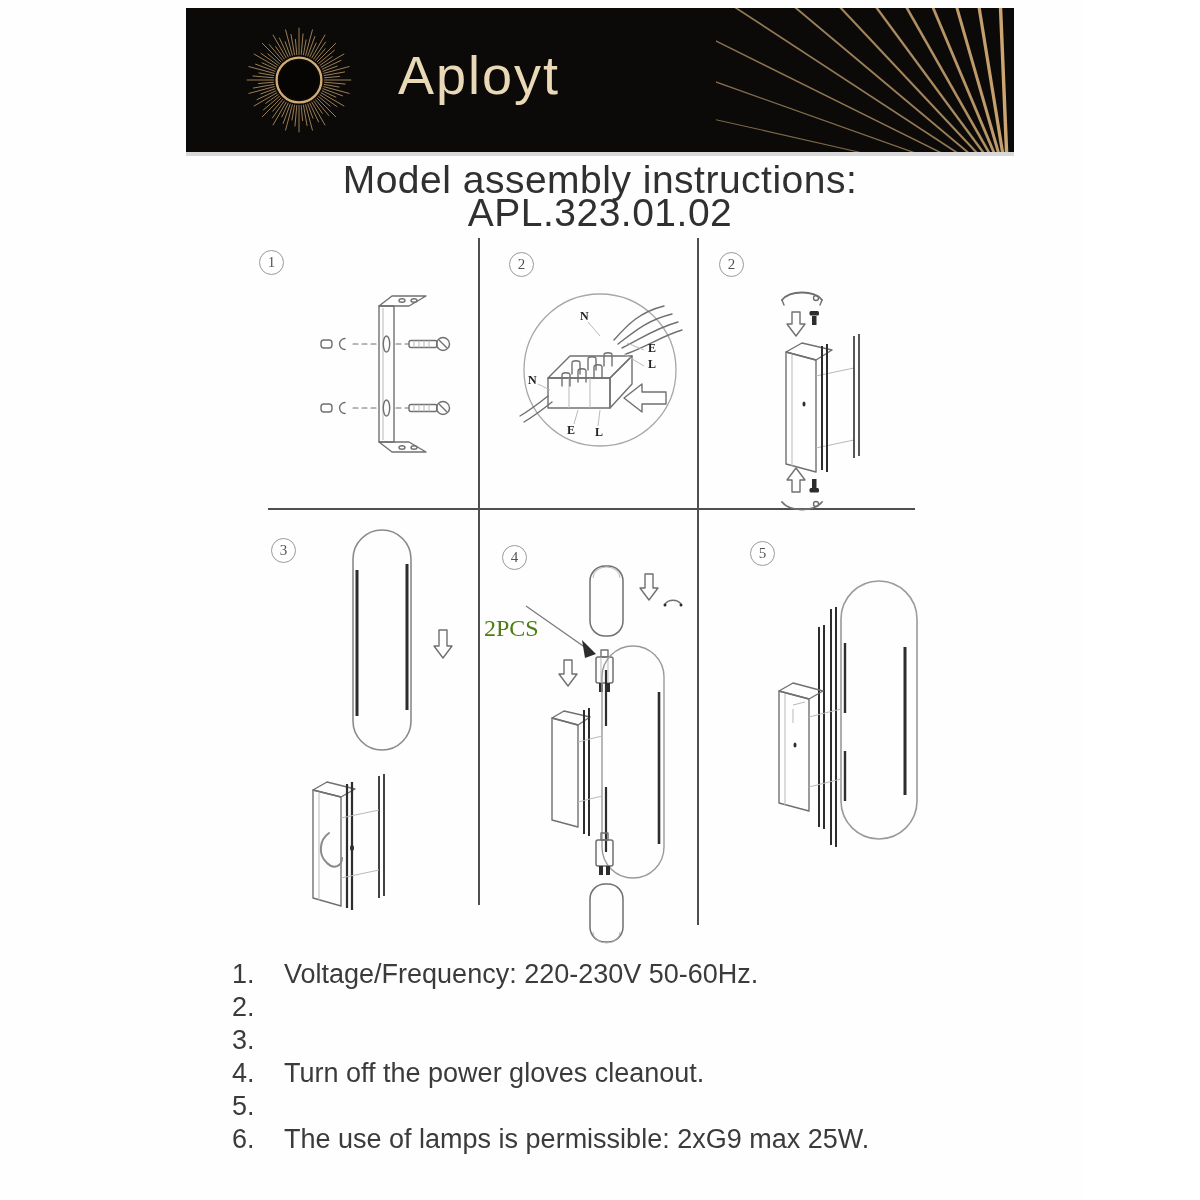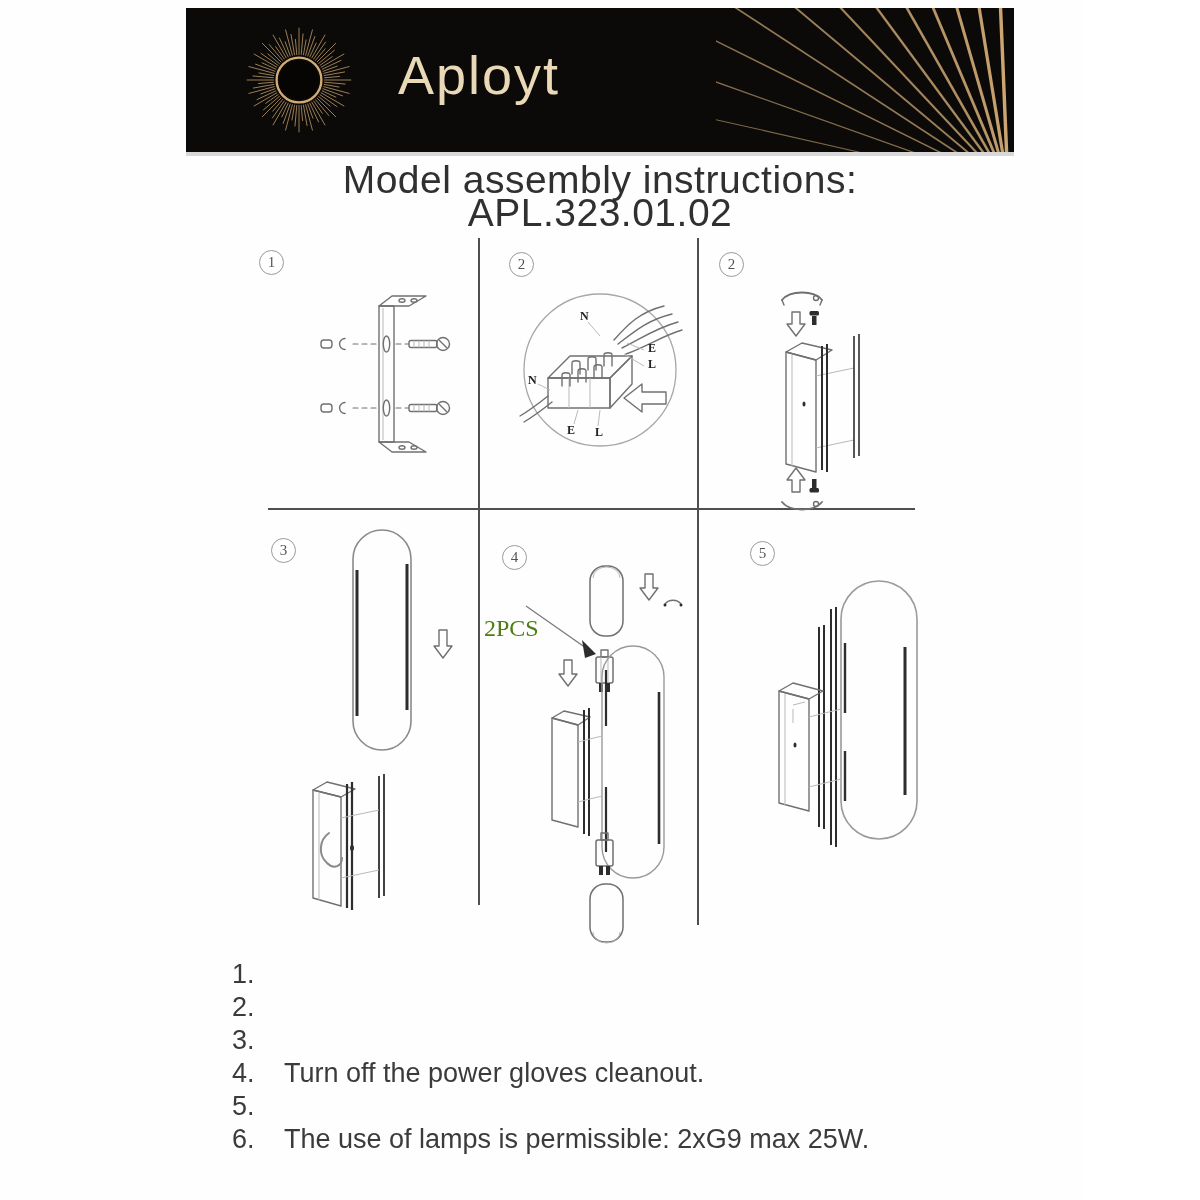--- a/index.html
+++ b/index.html
@@ -362,20 +362,21 @@
       <line class="lt" x1="58" y1="154" x2="58" y2="168"></line>
       <line class="lt" x1="74" y1="162" x2="106" y2="154"></line>
       <line class="lt" x1="74" y1="232" x2="106" y2="224"></line>
       <ellipse class="fl" cx="60" cy="190" rx="1.5" ry="2.5"></ellipse>
     </g>
   </svg>
 
   <div class="instr">
     <div class="irow">
       <span class="inum">1.</span>
+      <span class="itxt">Voltage/Frequency: 220-230V 50-60Hz.</span>
     </div>
     <div class="irow">
       <span class="inum">2.</span>
     </div>
     <div class="irow">
       <span class="inum">3.</span>
     </div>
     <div class="irow">
       <span class="inum">4.</span>
       <span class="itxt">Turn off the power gloves cleanout.</span>

